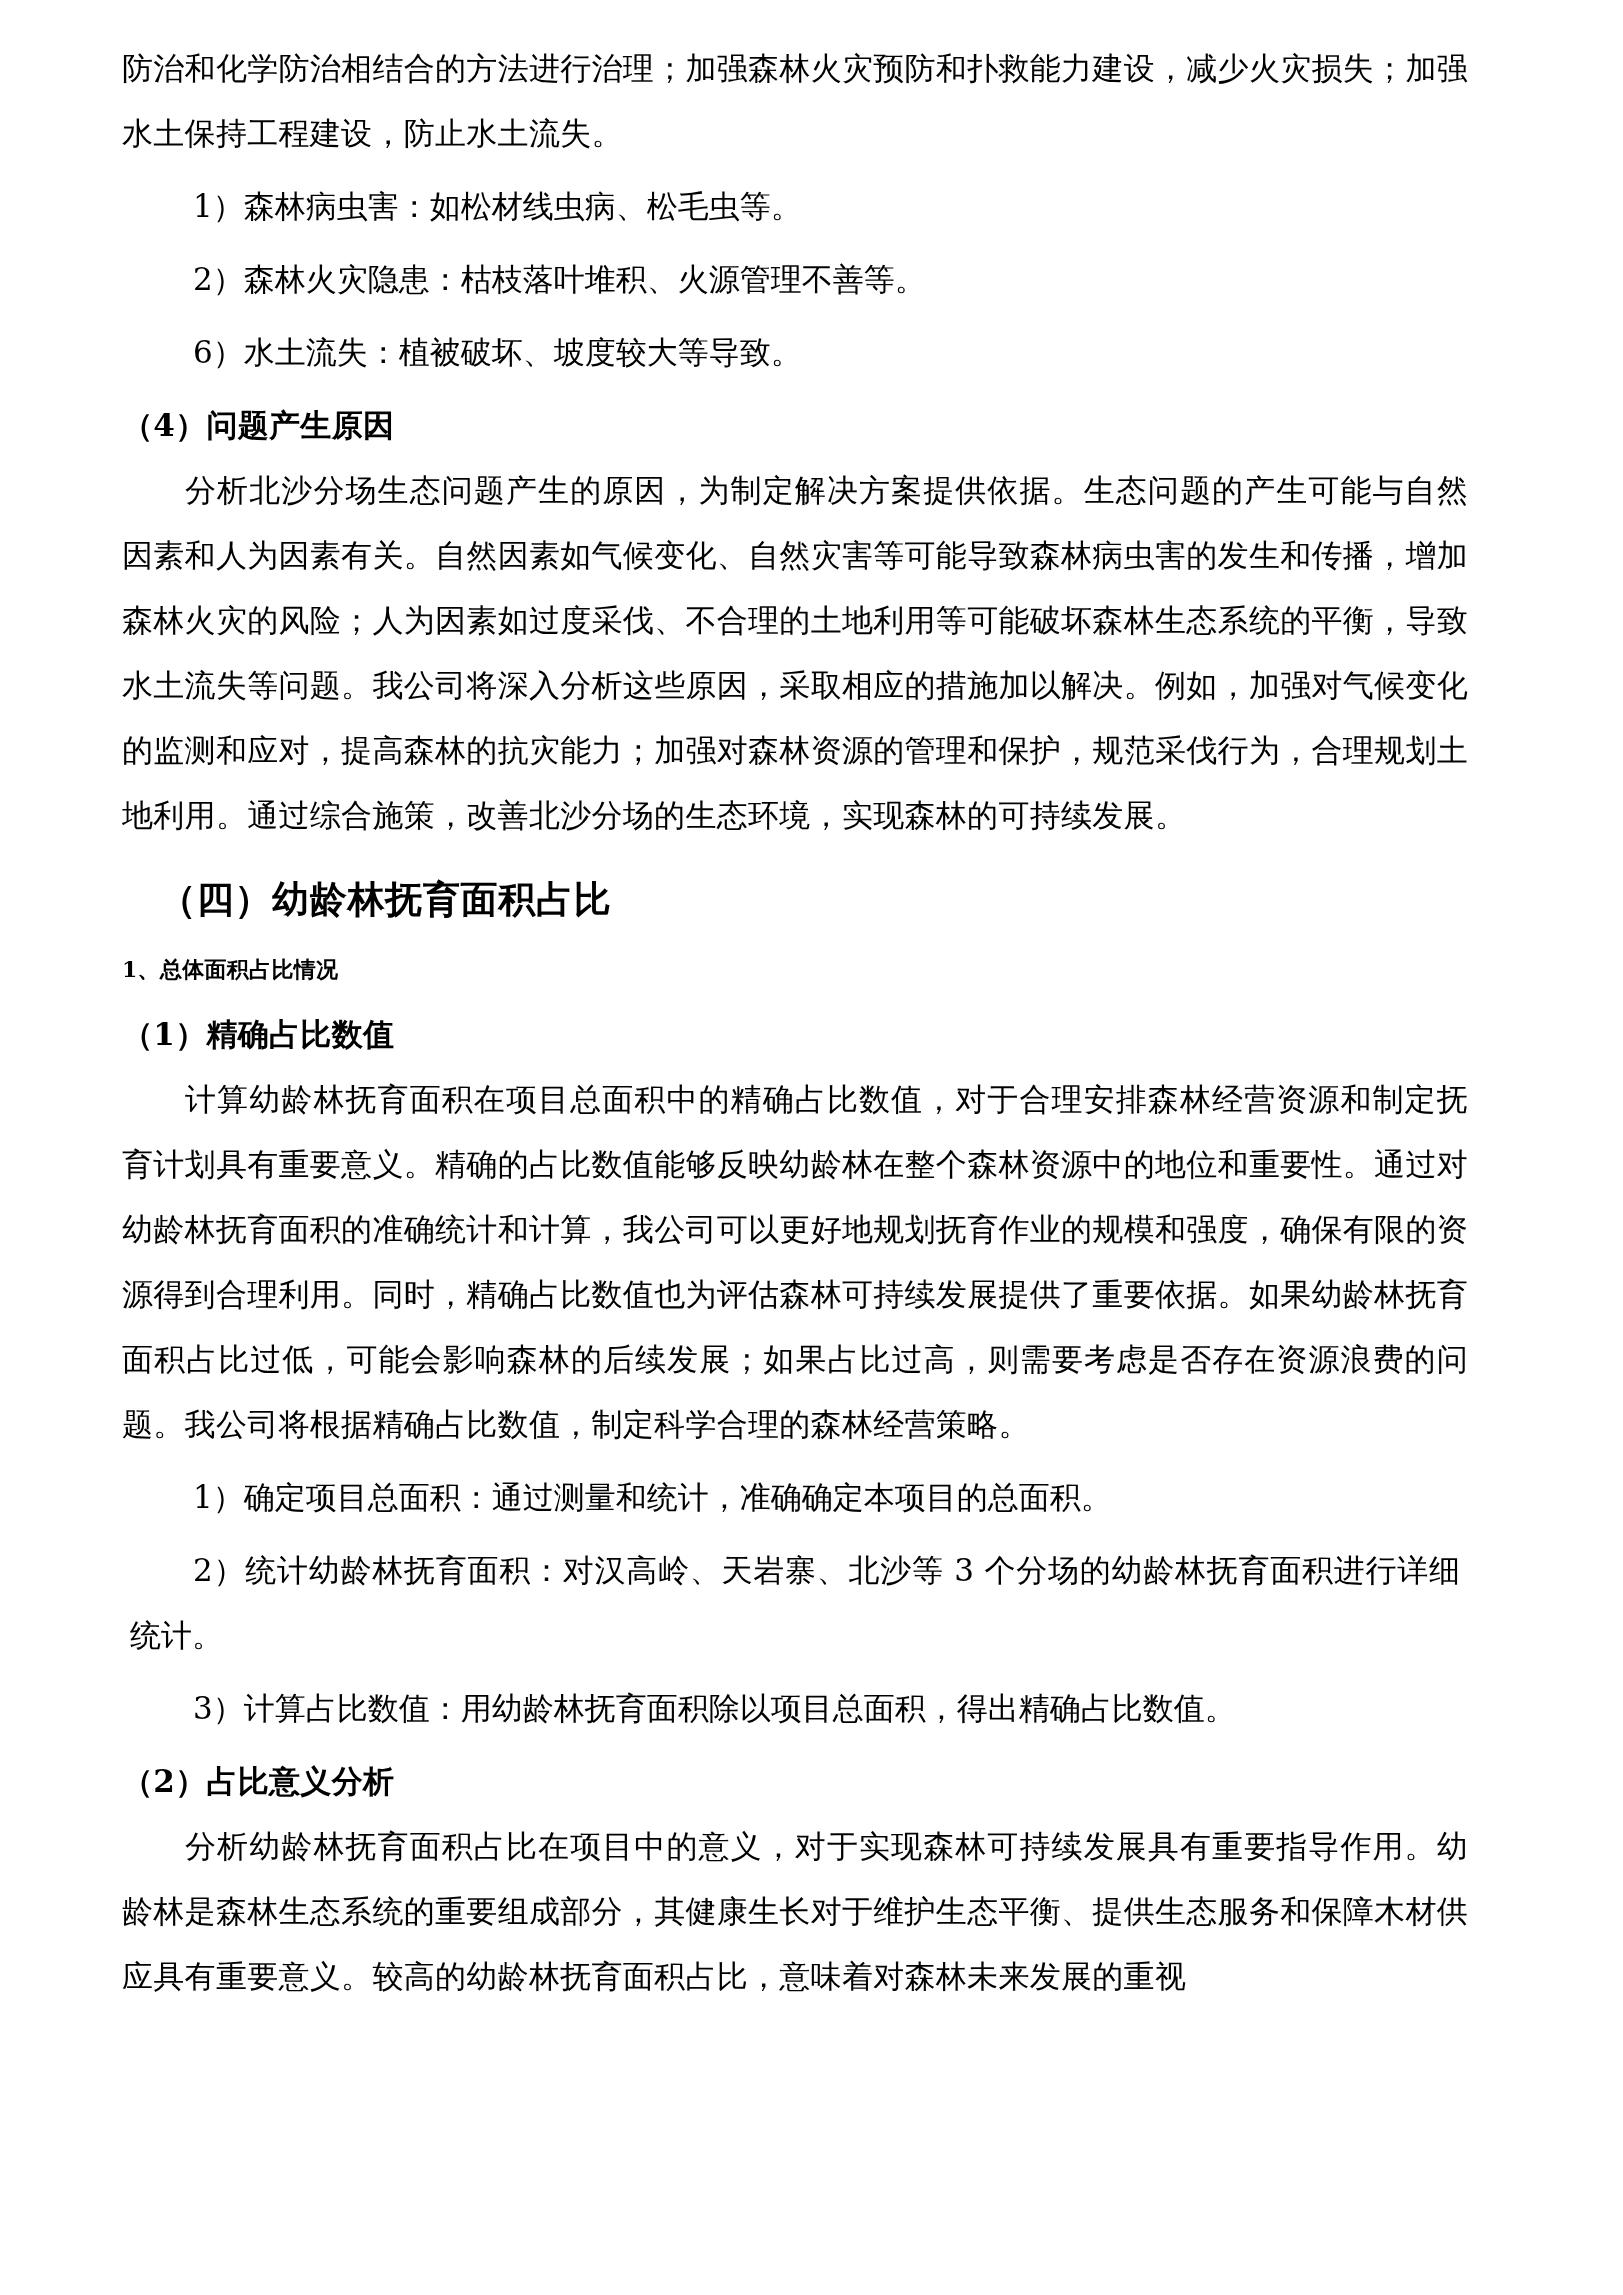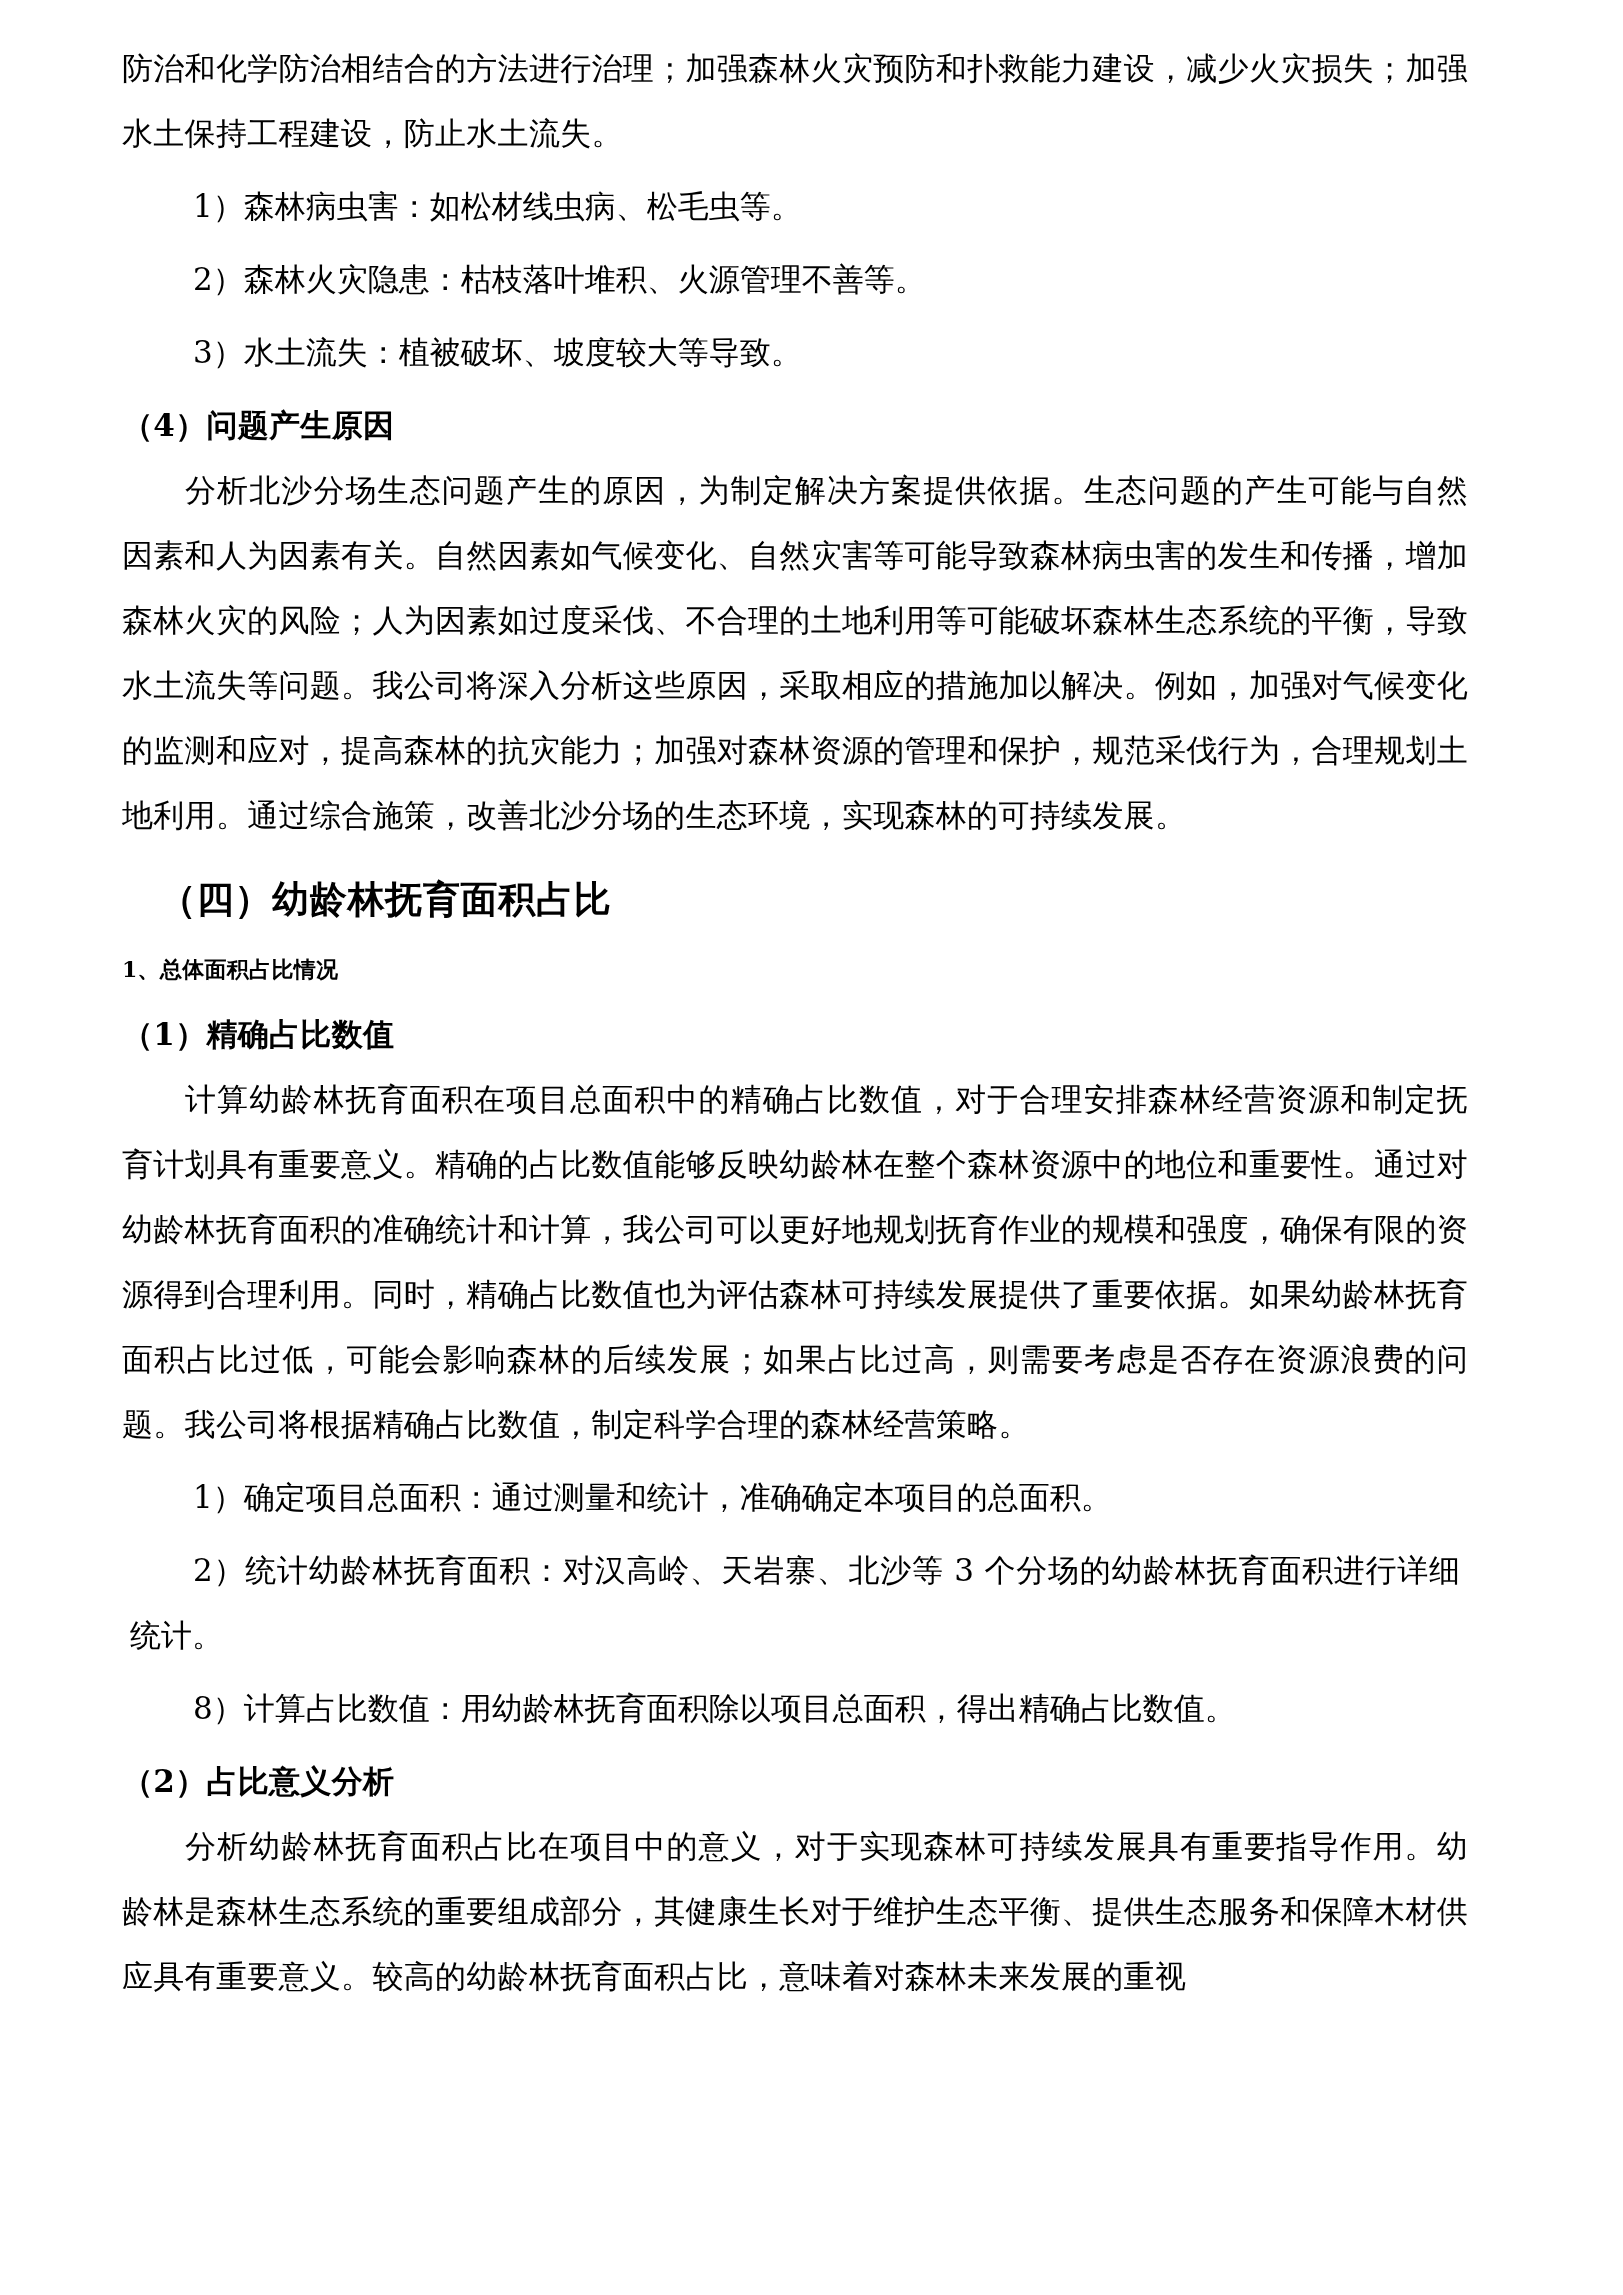--- a/index.html
+++ b/index.html
@@ -88,21 +88,21 @@
 
 <div class="page">
   <div class="doc-body">
 
     <p class="para cont">防治和化学防治相结合的方法进行治理；加强森林火灾预防和扑救能力建设，减少火灾损失；加强水土保持工程建设，防止水土流失。</p>
 
     <p class="item">1）森林病虫害：如松材线虫病、松毛虫等。</p>
 
     <p class="item">2）森林火灾隐患：枯枝落叶堆积、火源管理不善等。</p>
 
-    <p class="item">3）水土流失：植被破坏、坡度较大等导致。</p>
+    <p class="item">6）水土流失：植被破坏、坡度较大等导致。</p>
 
     <h4 class="h-item">（4）问题产生原因</h4>
 
     <p class="para indent">分析北沙分场生态问题产生的原因，为制定解决方案提供依据。生态问题的产生可能与自然因素和人为因素有关。自然因素如气候变化、自然灾害等可能导致森林病虫害的发生和传播，增加森林火灾的风险；人为因素如过度采伐、不合理的土地利用等可能破坏森林生态系统的平衡，导致水土流失等问题。我公司将深入分析这些原因，采取相应的措施加以解决。例如，加强对气候变化的监测和应对，提高森林的抗灾能力；加强对森林资源的管理和保护，规范采伐行为，合理规划土地利用。通过综合施策，改善北沙分场的生态环境，实现森林的可持续发展。</p>
 
     <div class="sp-major"></div>
 
     <h2 class="h-major">（四）幼龄林抚育面积占比</h2>
 
     <div class="sp-small"></div>
@@ -110,21 +110,21 @@
     <h3 class="h-sub">1、总体面积占比情况</h3>
 
     <h4 class="h-item">（1）精确占比数值</h4>
 
     <p class="para indent">计算幼龄林抚育面积在项目总面积中的精确占比数值，对于合理安排森林经营资源和制定抚育计划具有重要意义。精确的占比数值能够反映幼龄林在整个森林资源中的地位和重要性。通过对幼龄林抚育面积的准确统计和计算，我公司可以更好地规划抚育作业的规模和强度，确保有限的资源得到合理利用。同时，精确占比数值也为评估森林可持续发展提供了重要依据。如果幼龄林抚育面积占比过低，可能会影响森林的后续发展；如果占比过高，则需要考虑是否存在资源浪费的问题。我公司将根据精确占比数值，制定科学合理的森林经营策略。</p>
 
     <p class="item">1）确定项目总面积：通过测量和统计，准确确定本项目的总面积。</p>
 
     <p class="item">2）统计幼龄林抚育面积：对汉高岭、天岩寨、北沙等 3 个分场的幼龄林抚育面积进行详细统计。</p>
 
-    <p class="item">8）计算占比数值：用幼龄林抚育面积除以项目总面积，得出精确占比数值。</p>
+    <p class="item">3）计算占比数值：用幼龄林抚育面积除以项目总面积，得出精确占比数值。</p>
 
     <h4 class="h-item">（2）占比意义分析</h4>
 
     <p class="para indent">分析幼龄林抚育面积占比在项目中的意义，对于实现森林可持续发展具有重要指导作用。幼龄林是森林生态系统的重要组成部分，其健康生长对于维护生态平衡、提供生态服务和保障木材供应具有重要意义。较高的幼龄林抚育面积占比，意味着对森林未来发展的重视</p>
 
   </div>
 </div>
 
 
 </body></html>

